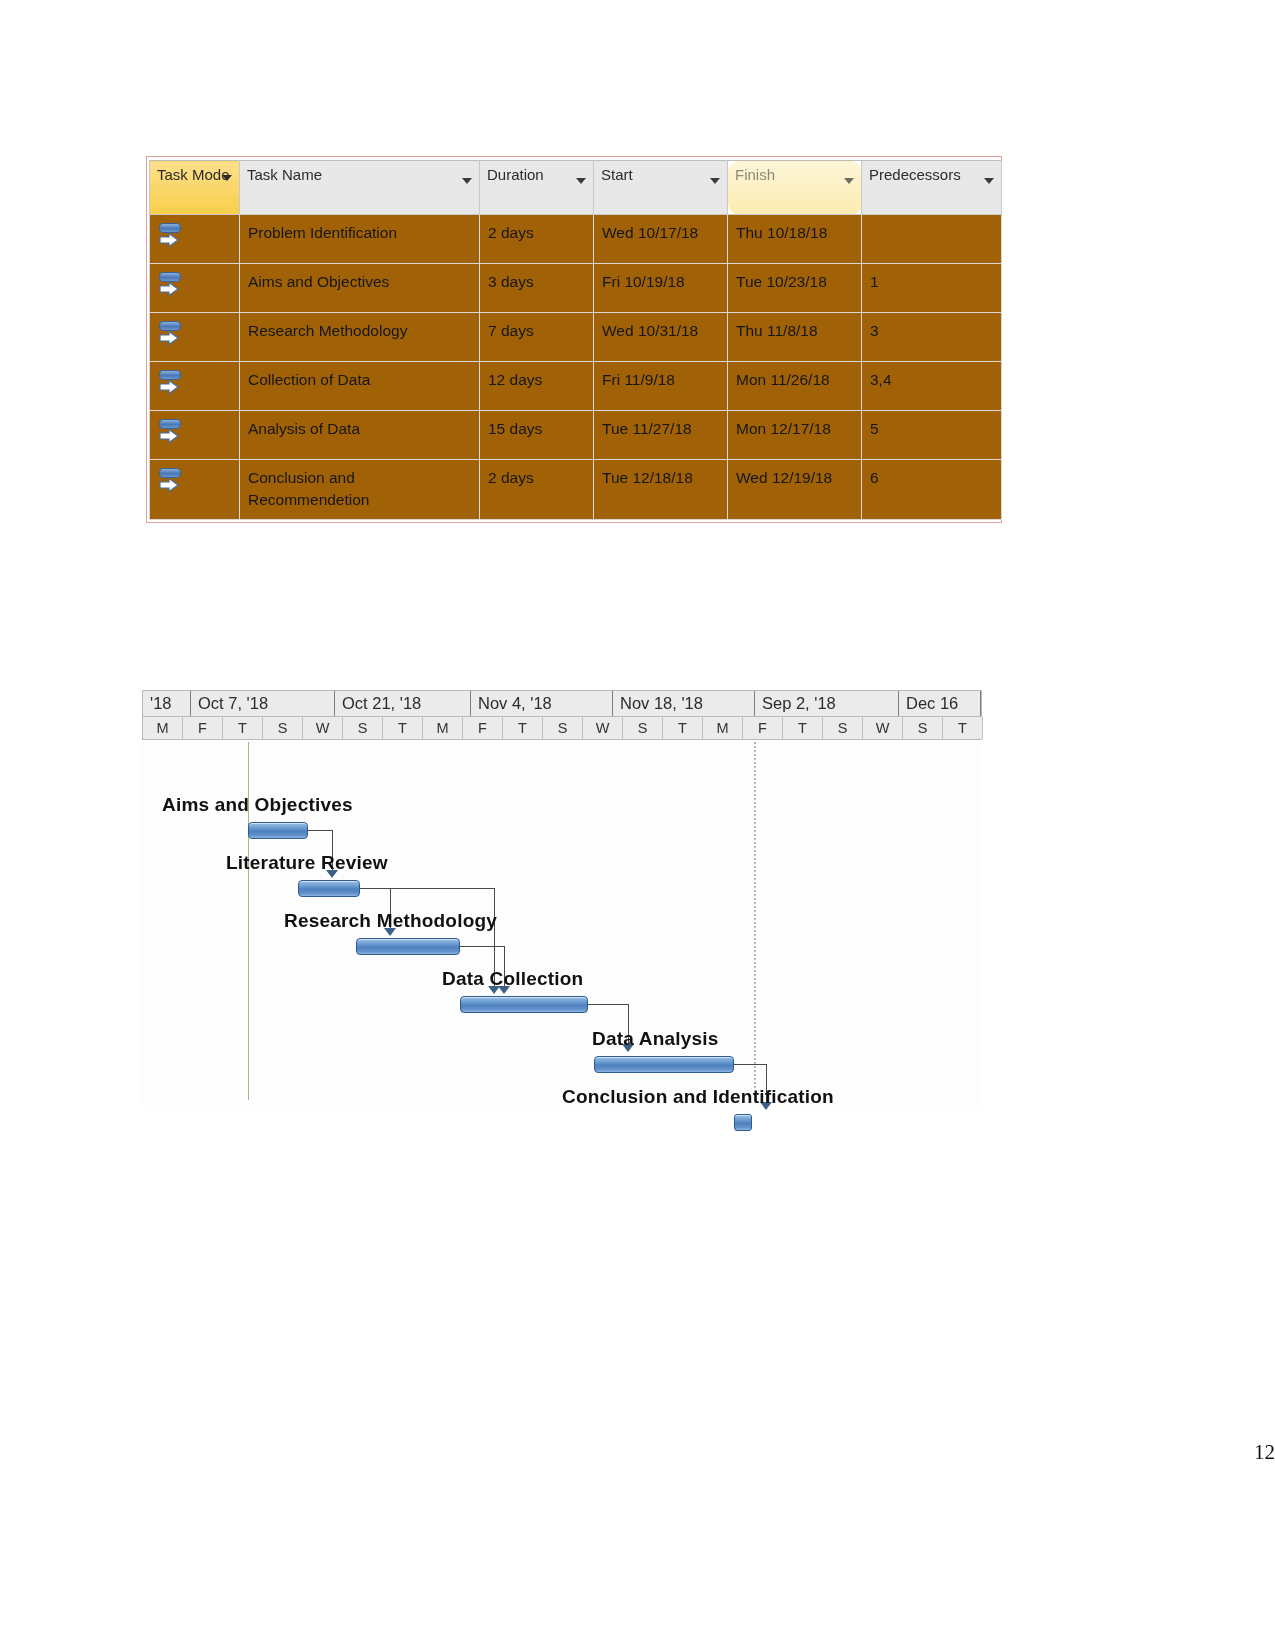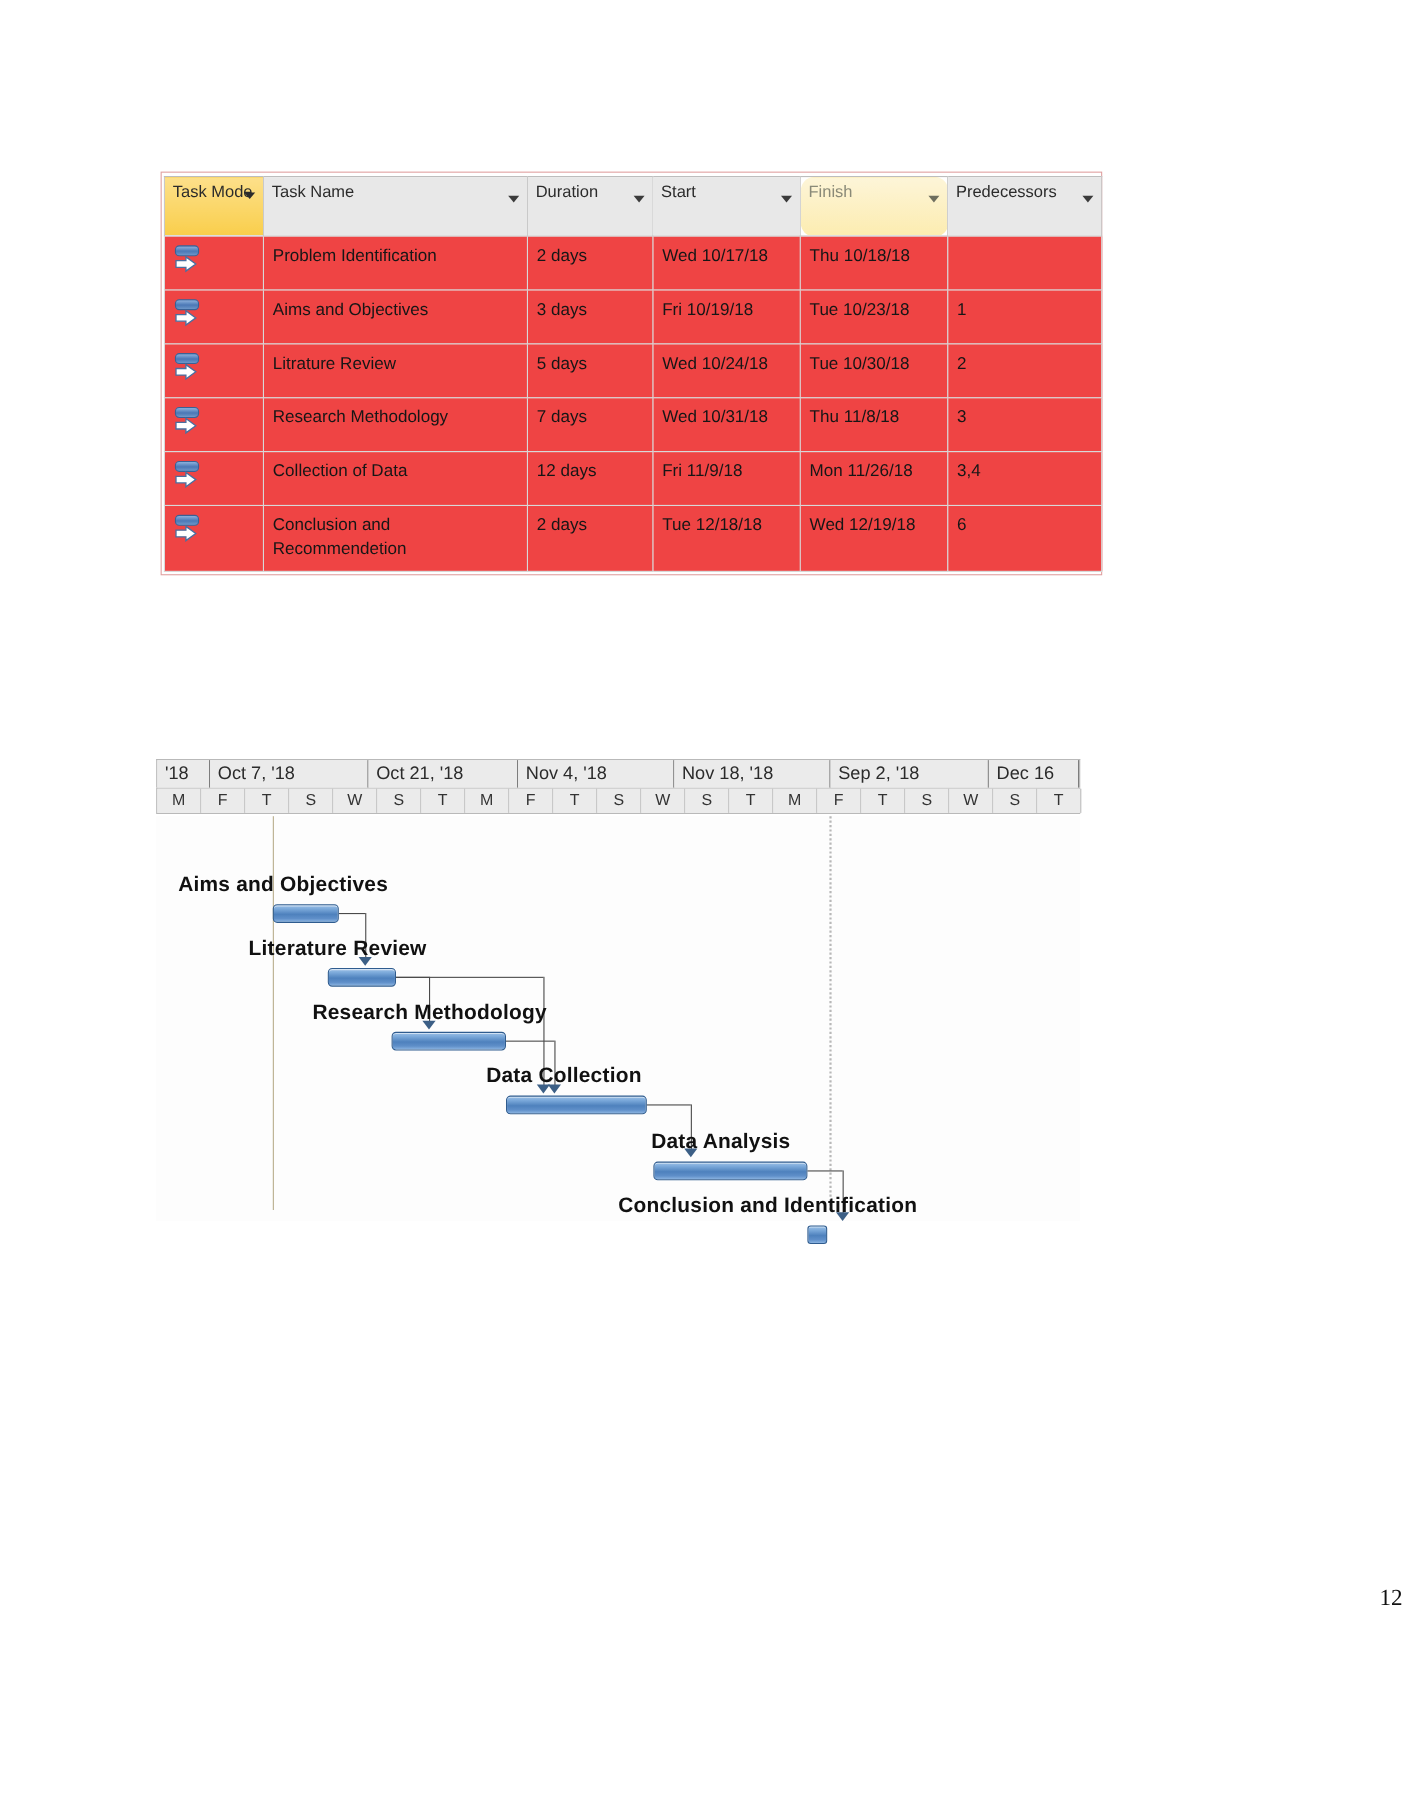--- a/index.html
+++ b/index.html
@@ -78,21 +78,21 @@
   th.hdr-finish .filter-arrow { border-top-color: #6e6e5e; }
 
   table.gantt-grid td {
     border: 1px solid #d8d8d8;
     padding: 7px 6px 7px 8px;
     vertical-align: top;
     height: 34px;
     font-size: 15.5px;
     line-height: 1.45;
     color: #161616;
-    background: #ef4444;
+    background: #a16207;
   }
   td.cell-mode { padding: 4px 6px 4px 6px; }
   td.cell-name { padding-left: 22px; }
   td.cell-sel { background: #dbe6f4; }
 
   
   .mode-icon { position: relative; width: 26px; height: 28px; }
   .mode-icon .bar {
     position: absolute; left: 1px; top: 1px;
     width: 20px; height: 8px; border-radius: 4px;
@@ -261,45 +261,45 @@
           <td class="cell-name">Aims and Objectives</td>
           <td class="">3 days</td>
           <td class="">Fri 10/19/18</td>
           <td class="">Tue 10/23/18</td>
           <td class="">1</td>
         </tr>
         <tr>
           <td class="cell-mode"><span class="mode-icon"><span class="bar"></span><svg width="22" height="16" viewBox="0 0 22 16">
                 <path d="M1 5 h9 V1.5 L19 8 l-9 6.5 V11 H1 Z" fill="#ffffff" stroke="#4a6fa0" stroke-width="1.2"></path>
               </svg></span></td>
-          <td class="cell-name">Litrature Review</td>
-          <td class="">5 days</td>
-          <td class="">Wed 10/24/18</td>
-          <td class="">Tue 10/30/18</td>
-          <td class="">2</td>
-        </tr>
-        <tr>
-          <td class="cell-mode"><span class="mode-icon"><span class="bar"></span><svg width="22" height="16" viewBox="0 0 22 16">
-                <path d="M1 5 h9 V1.5 L19 8 l-9 6.5 V11 H1 Z" fill="#ffffff" stroke="#4a6fa0" stroke-width="1.2"></path>
-              </svg></span></td>
           <td class="cell-name">Research Methodology</td>
           <td class="">7 days</td>
           <td class="">Wed 10/31/18</td>
           <td class="">Thu 11/8/18</td>
           <td class="">3</td>
         </tr>
         <tr>
           <td class="cell-mode"><span class="mode-icon"><span class="bar"></span><svg width="22" height="16" viewBox="0 0 22 16">
                 <path d="M1 5 h9 V1.5 L19 8 l-9 6.5 V11 H1 Z" fill="#ffffff" stroke="#4a6fa0" stroke-width="1.2"></path>
               </svg></span></td>
           <td class="cell-name">Collection of Data</td>
           <td class="">12 days</td>
           <td class="">Fri 11/9/18</td>
           <td class="">Mon 11/26/18</td>
           <td class="">3,4</td>
+        </tr>
+        <tr>
+          <td class="cell-mode"><span class="mode-icon"><span class="bar"></span><svg width="22" height="16" viewBox="0 0 22 16">
+                <path d="M1 5 h9 V1.5 L19 8 l-9 6.5 V11 H1 Z" fill="#ffffff" stroke="#4a6fa0" stroke-width="1.2"></path>
+              </svg></span></td>
+          <td class="cell-name">Analysis of Data</td>
+          <td class="">15 days</td>
+          <td class="">Tue 11/27/18</td>
+          <td class="">Mon 12/17/18</td>
+          <td class="">5</td>
         </tr>
         <tr>
           <td class="cell-mode"><span class="mode-icon"><span class="bar"></span><svg width="22" height="16" viewBox="0 0 22 16">
                 <path d="M1 5 h9 V1.5 L19 8 l-9 6.5 V11 H1 Z" fill="#ffffff" stroke="#4a6fa0" stroke-width="1.2"></path>
               </svg></span></td>
           <td class="cell-name">Conclusion and Recommendetion</td>
           <td class="">2 days</td>
           <td class="">Tue 12/18/18</td>
           <td class="">Wed 12/19/18</td>
           <td class="">6</td>

